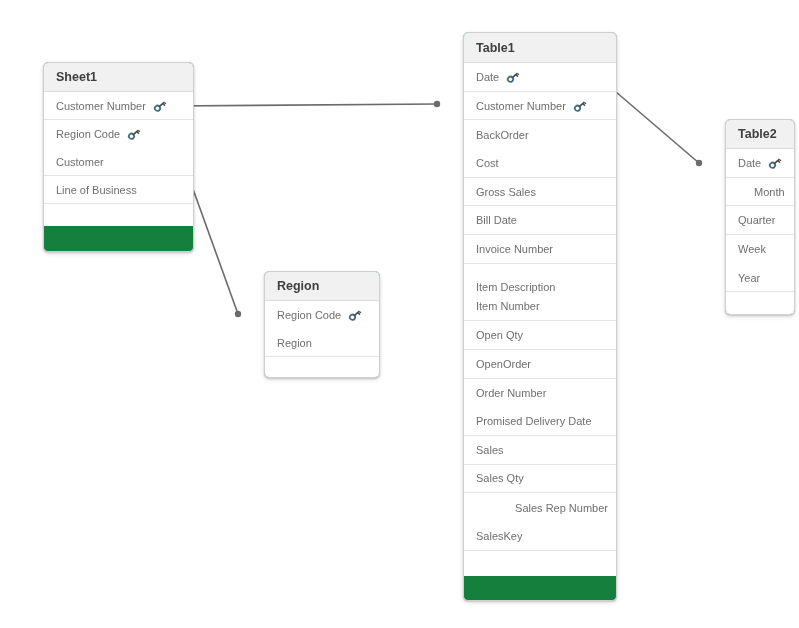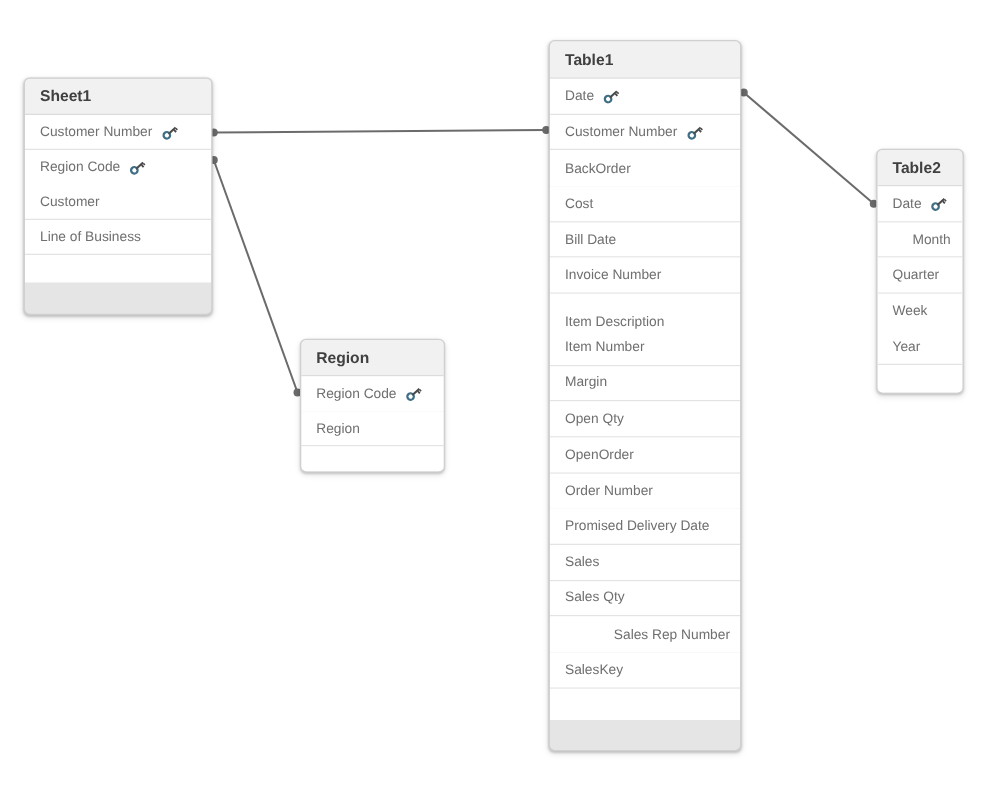--- a/index.html
+++ b/index.html
@@ -21,27 +21,28 @@
   #links {
     position: absolute;
     left: 0;
     top: 0;
     width: 799px;
     height: 628px;
     pointer-events: none;
   }
   .table-box {
     position: absolute;
-    background: #e5e5e5;
+    background: #15803d;
     border: 1px solid #d0d0d0;
     border-radius: 5px;
     box-shadow: 0 1px 2px rgba(0,0,0,0.18), 0 2px 5px rgba(0,0,0,0.10);
     box-sizing: border-box;
     overflow: hidden;
     z-index: 2;
+    margin-left: 24px;
   }
   .table-header {
     background: #f1f1f1;
     border-bottom: 1px solid #dcdcdc;
     color: #404040;
     font-size: 12.5px;
     font-weight: bold;
     padding: 0 0 0 12px;
     display: flex;
     align-items: center;
@@ -184,35 +185,35 @@
             </svg>
           </span>
         </div>
         <div class="field-row" style="height: 28.7px;">
           <span class="field-label">BackOrder</span>
         </div>
         <div class="field-row sep" style="height: 28.7px;">
           <span class="field-label">Cost</span>
         </div>
         <div class="field-row sep" style="height: 28.7px;">
+          <span class="field-label">Gross Sales</span>
+        </div>
+        <div class="field-row sep" style="height: 28.7px;">
           <span class="field-label">Bill Date</span>
         </div>
         <div class="field-row sep" style="height: 28.7px;">
           <span class="field-label">Invoice Number</span>
         </div>
         <div class="field-row" style="height: 28.7px; align-items: flex-end;">
           <span class="field-label">Item Description</span>
         </div>
         <div class="field-row sep" style="height: 28.7px; padding-left: 12px;">
           <span class="field-label">Item Number</span>
         </div>
         <div class="field-row sep" style="height: 28.7px;">
-          <span class="field-label">Margin</span>
-        </div>
-        <div class="field-row sep" style="height: 28.7px;">
           <span class="field-label">Open Qty</span>
         </div>
         <div class="field-row sep" style="height: 28.7px;">
           <span class="field-label">OpenOrder</span>
         </div>
         <div class="field-row" style="height: 28.7px;">
           <span class="field-label">Order Number</span>
         </div>
         <div class="field-row sep" style="height: 28.7px;">
           <span class="field-label">Promised Delivery Date</span>

